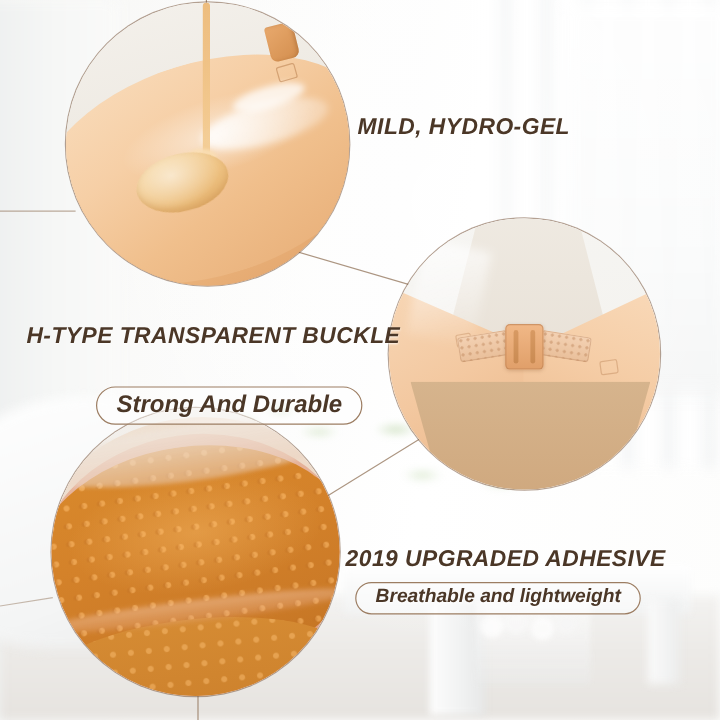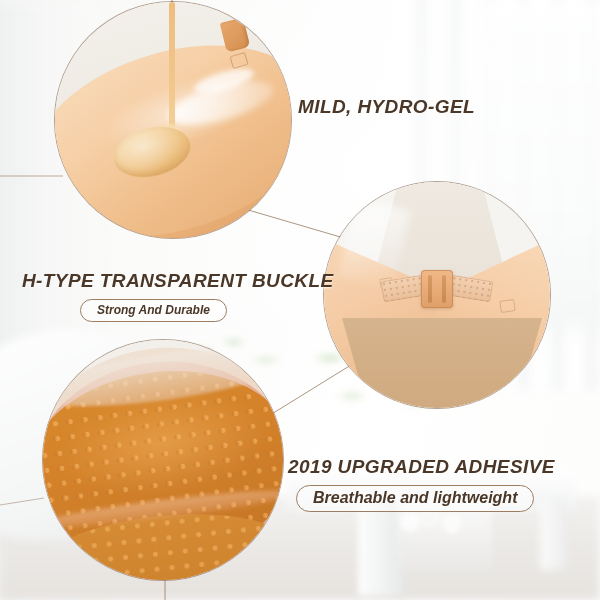--- a/index.html
+++ b/index.html
@@ -448,21 +448,21 @@
   }
 
   #text-hydrogel { left: 298px; top: 96px; }
   #text-hydrogel .headline { font-size: 19px; }
   #text-hydrogel .pill-wrap { margin-top: 7px; margin-left: 22px; }
   #text-hydrogel .pill { font-size: 16px; }
 
   #text-buckle { left: 22px; top: 270px; }
   #text-buckle .headline { font-size: 19px; }
   #text-buckle .pill-wrap { margin-top: 7px; margin-left: 58px; }
-  #text-buckle .pill { font-size: 12px; }
+  #text-buckle .pill { font-size: 20px; margin-top: 23px; }
 
   #text-adhesive { left: 288px; top: 456px; }
   #text-adhesive .headline { font-size: 19px; }
   #text-adhesive .pill-wrap { margin-top: 7px; margin-left: 8px; }
   #text-adhesive .pill { font-size: 16px; text-align: right; }
 </style>
 </head>
 <body>
 
 <div id="stage">

